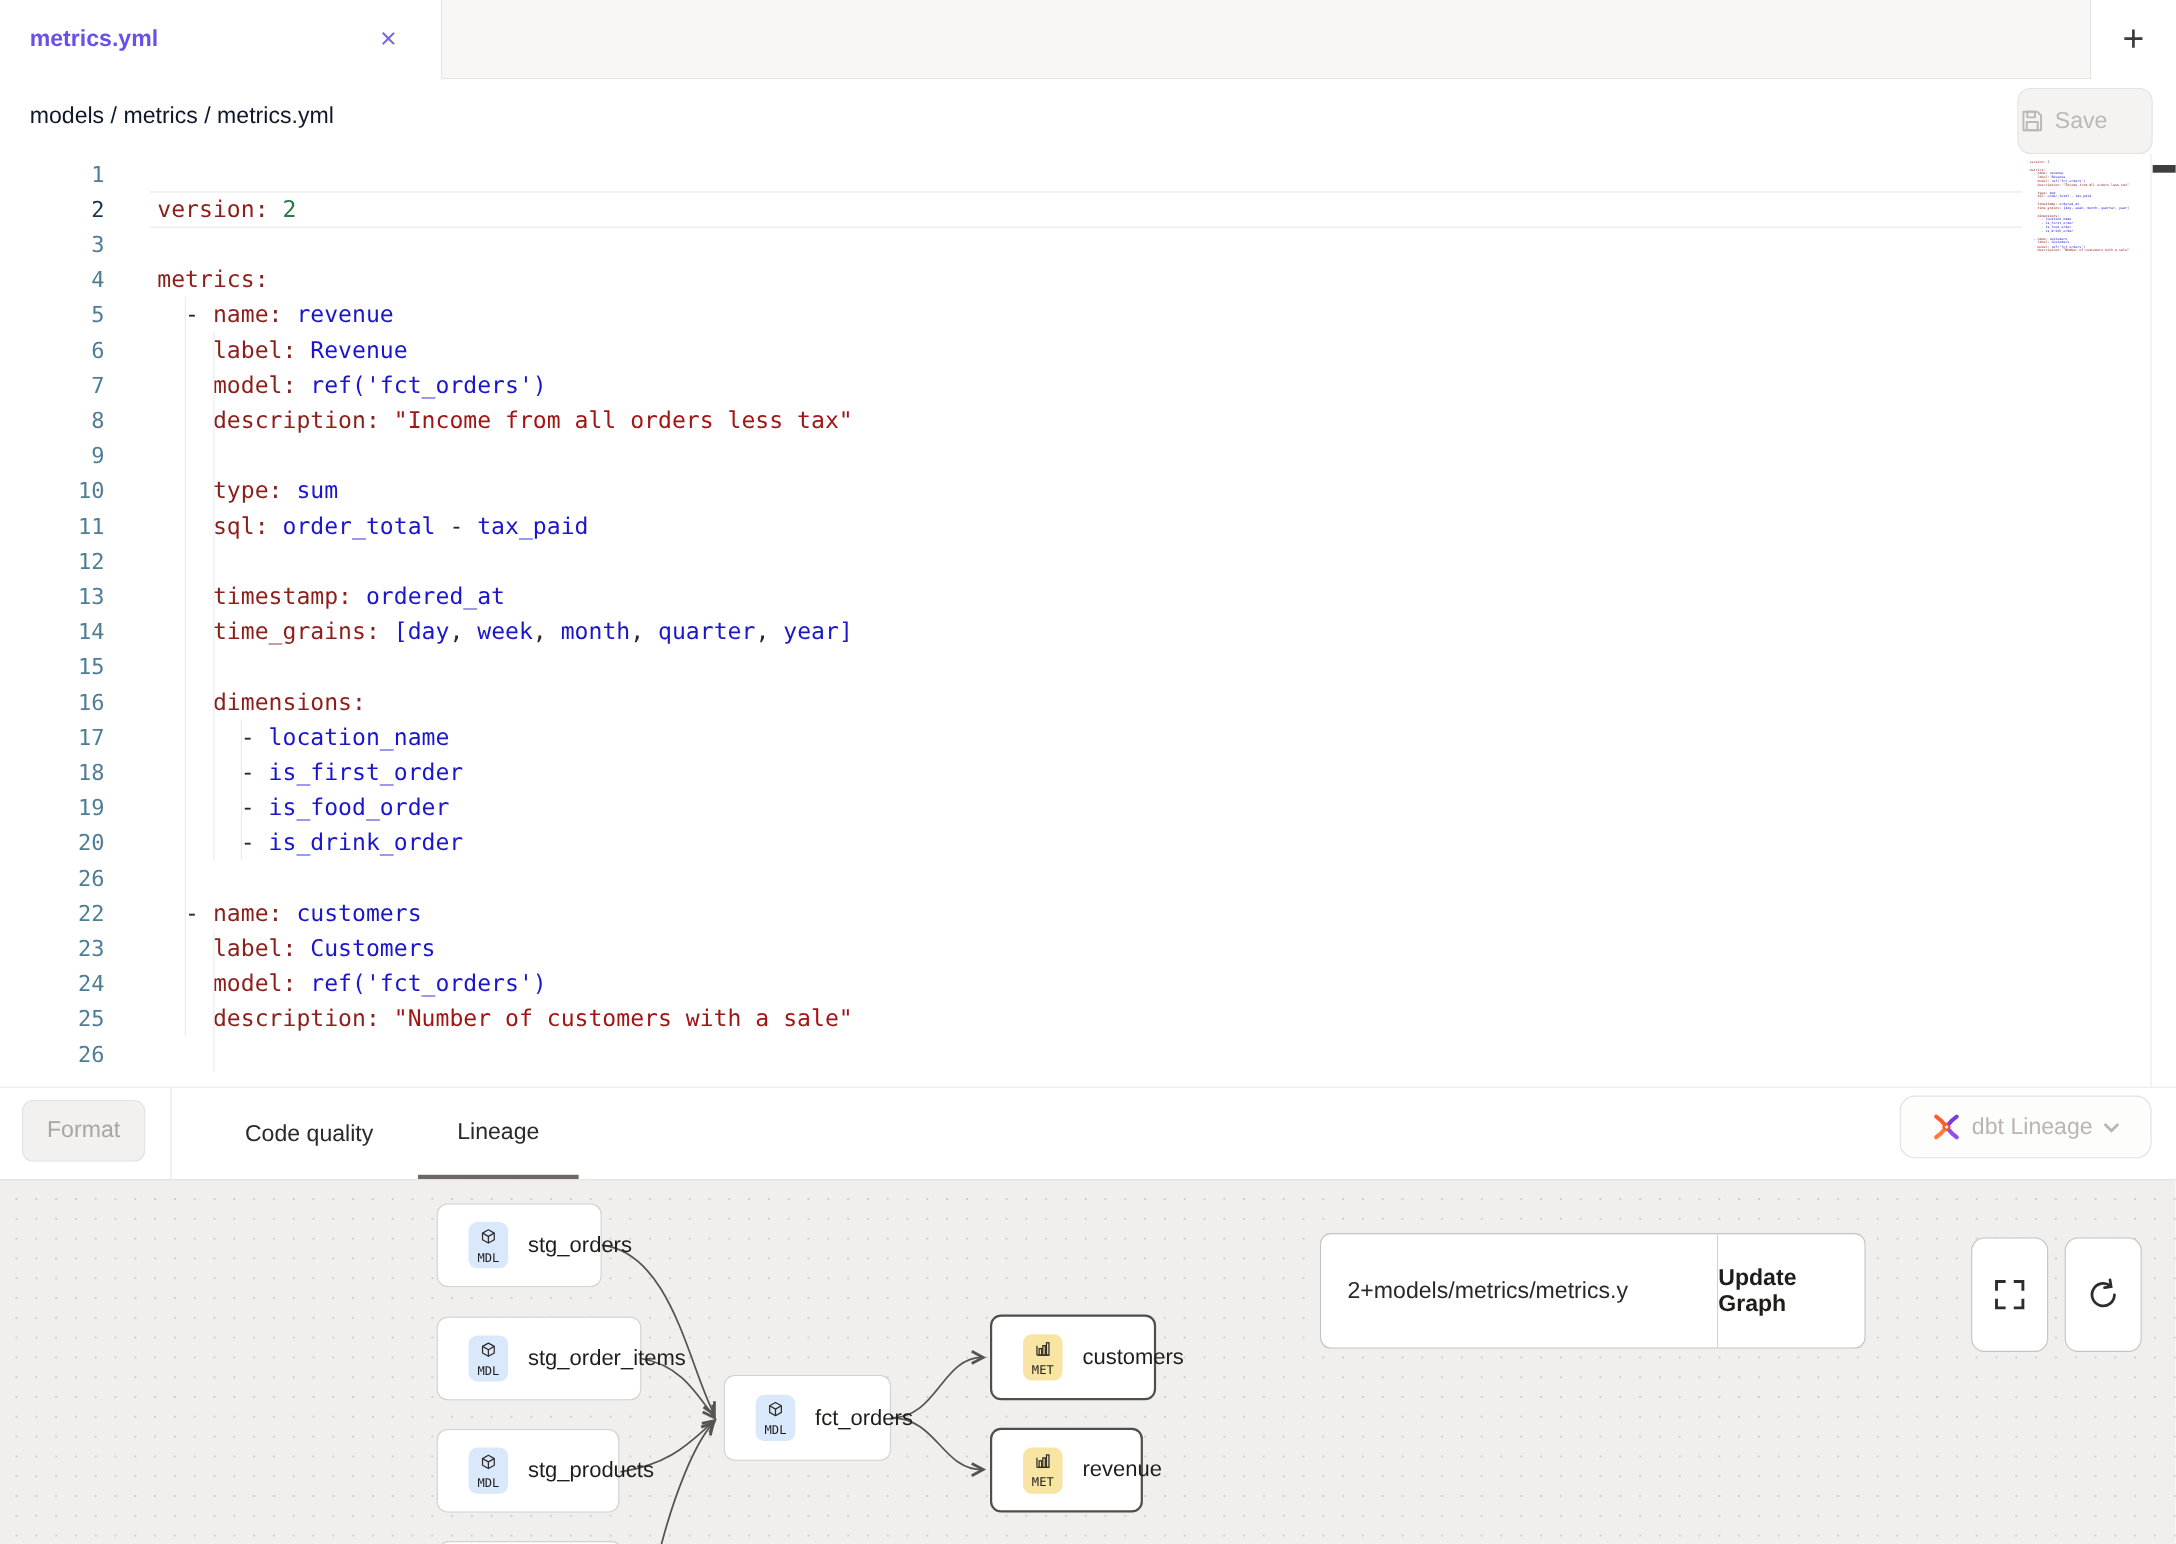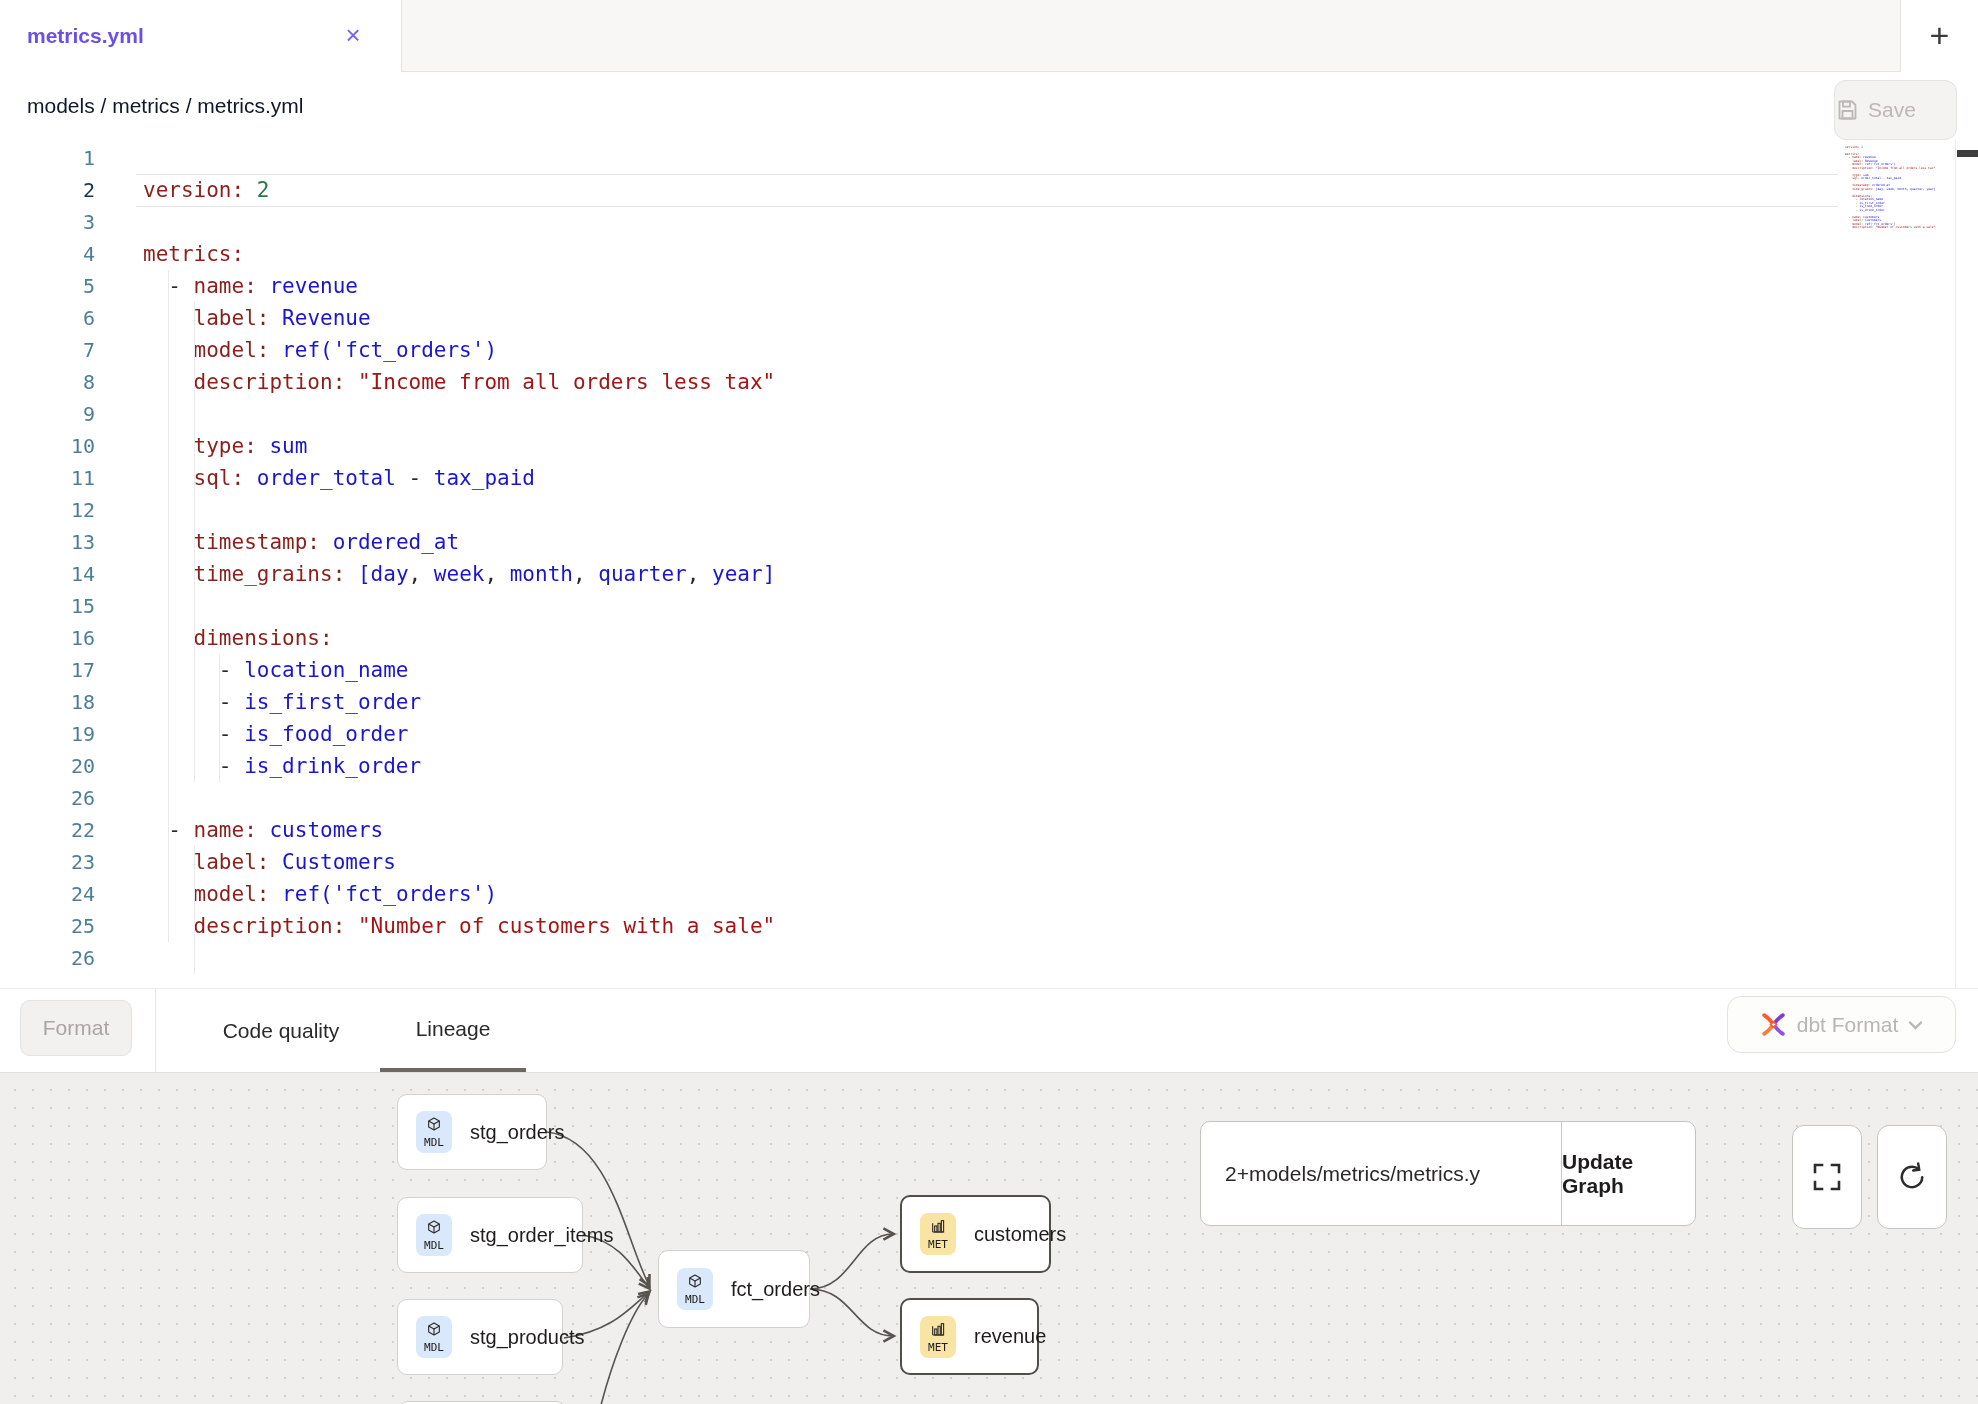--- a/index.html
+++ b/index.html
@@ -71,21 +71,21 @@
     display:flex; align-items:center; justify-content:center; gap:10px;
     color:#b9b5b2; font-size:21px; font-weight:500; }
 
   
   .lineage { position:absolute; left:0; top:1072px; width:1978px; height:332px;
     background:#f0efed; border-top:1px solid #e2e0de;
     background-image:radial-gradient(circle, #d2d0cd 1.2px, rgba(0,0,0,0) 1.4px);
     background-size:18px 18px; background-position:6px 8px; }
   .edges { position:absolute; left:0; top:0; width:1978px; height:332px; }
   .gnode { position:absolute; background:#fff; border-radius:10px;
-    display:flex; align-items:center; gap:18px; padding-left:18px; }
+    display:flex; align-items:center; gap:18px; padding-left:28px; }
   .gnode.mdl { border:1px solid #d3d0cd; }
   .gnode.met { border:2px solid #514d49; }
   .gbadge { width:36px; height:42px; border-radius:8px; display:flex; flex-direction:column;
     align-items:center; justify-content:center; gap:1px; flex:0 0 auto; }
   .gbadge.mdl { background:#d9e8fa; }
   .gbadge.met { background:#f8e5a3; }
   .gbadge .btype { font-family:"DejaVu Sans Mono","Liberation Mono",monospace;
     font-size:11px; color:#1e1c1a; line-height:11px; }
   .glabel { font-size:20px; color:#1f1d1b; white-space:nowrap; }
 
@@ -208,21 +208,21 @@
       <span>Lineage</span>
     </div>
     <div class="copilot-btn">
       <svg width="27" height="27" viewBox="0 0 26 26" fill="none" stroke-linecap="round" stroke-width="3.6">
         <path d="M4,4 Q9,7.5 11,10.6" stroke="#ff5a2d"></path>
         <path d="M4,22 Q9,18.5 11,15.4" stroke="#ff7a3c"></path>
         <path d="M22,4 Q17,7.5 15,10.6" stroke="#7a3be0"></path>
         <path d="M22,22 Q17,18.5 15,15.4" stroke="#8d52ec"></path>
         <path d="M13,10.2 L15.8,13 L13,15.8 L10.2,13 Z" stroke="#ff5a2d" stroke-width="1.6"></path>
       </svg>
-      <span>dbt Format</span>
+      <span>dbt Lineage</span>
       <svg width="15" height="10" viewBox="0 0 15 10" fill="none" stroke="#b9b5b2" stroke-width="2.4" stroke-linecap="round">
         <polyline points="2,2.5 7.5,8 13,2.5"></polyline>
       </svg>
     </div>
   </div>
 
   <div class="lineage">
     <svg class="edges" viewBox="0 1072 1978 332" width="1978" height="332">
       <defs>
         <marker id="arrow" markerWidth="10" markerHeight="10" refX="7" refY="4.5" orient="auto">

